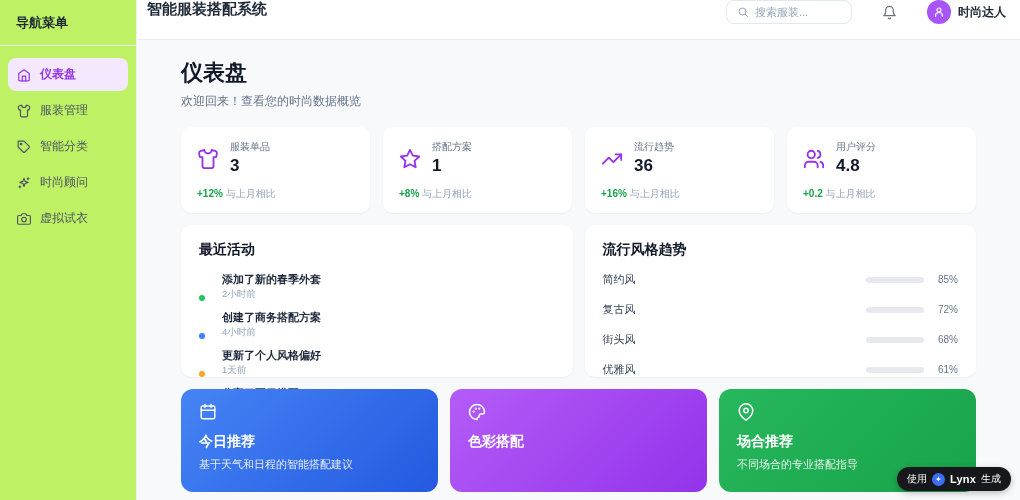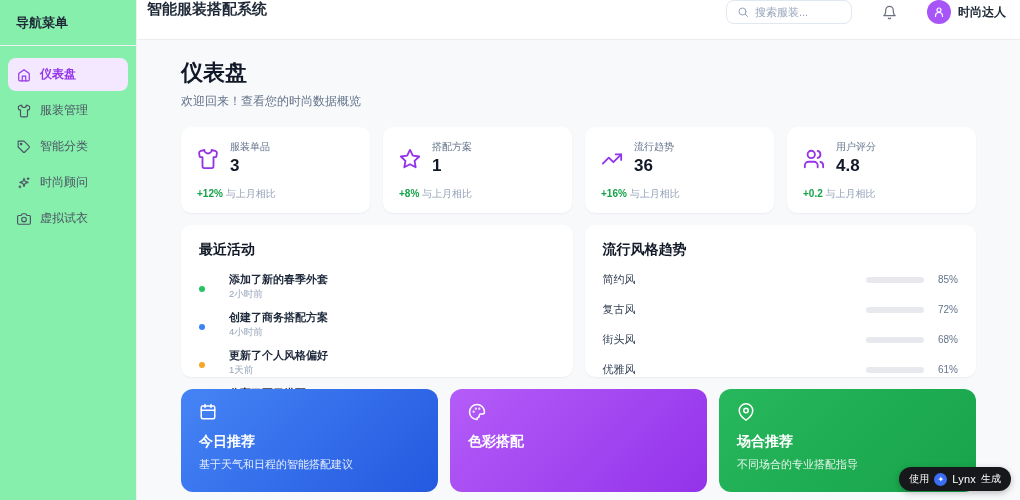--- a/index.html
+++ b/index.html
@@ -1,20 +1,20 @@
 <!DOCTYPE html>
 <html><head>
 <meta charset="utf-8">
 <style>
   * { margin:0; padding:0; box-sizing:border-box; }
   html,body { width:1020px; height:500px; overflow:hidden; }
   body { font-family:"Liberation Sans","DejaVu Sans",sans-serif; background:#f8f9fb; color:#1e293b; }
 
   
-  .sidebar { position:fixed; left:0; top:0; bottom:0; width:137px; background:#86efac; border-right:1px solid #efeff2; z-index:5; }
+  .sidebar { position:fixed; left:0; top:0; bottom:0; width:137px; background:#bef264; border-right:1px solid #efeff2; z-index:5; }
   .sidebar-title { font-size:13px; font-weight:bold; color:#1f2937; padding:14px 16px 13px; border-bottom:1px solid #f1f1f4; }
   .nav { padding:12px 8px; display:flex; flex-direction:column; gap:3px; }
   .nav-item { display:flex; align-items:center; gap:9px; padding:8px 9px; border-radius:8px; font-size:12px; color:#4b5563; cursor:pointer; }
   .nav-item svg { width:14px; height:14px; flex:0 0 auto; }
   .nav-item.active { background:#f3e8ff; color:#9333ea; font-weight:bold; }
 
   
   .main { margin-left:137px; height:100%; display:flex; flex-direction:column; }
   .topbar { height:40px; background:#fff; border-bottom:1px solid #ededf0; display:flex; align-items:flex-start; justify-content:space-between; padding:0 14px 0 10px; flex:0 0 auto; }
   .app-title { font-size:15px; font-weight:bold; color:#1f2937; }
@@ -41,21 +41,21 @@
   .stat-icon { color:#9333ea; display:flex; margin-top:2px; }
   .stat-icon svg { width:22px; height:22px; }
   .stat-label { font-size:10px; color:#64748b; }
   .stat-value { font-size:17px; font-weight:bold; color:#111827; margin-top:2px; }
   .stat-change { margin-top:11px; font-size:10px; color:#94a3b8; }
   .stat-change b { color:#16a34a; }
 
   .mid { display:grid; grid-template-columns:1fr 1fr; gap:12px; margin-top:12px; }
   .panel { background:#fff; border-radius:10px; padding:16px 18px; box-shadow:0 1px 2px rgba(16,24,40,.05); height:152px; }
   .panel-title { font-size:14px; font-weight:bold; color:#111827; margin-bottom:13px; }
-  .activity-item { display:flex; gap:24px; margin-bottom:9px; align-items:center; }
+  .activity-item { display:flex; gap:17px; margin-bottom:9px; align-items:flex-end; }
   .dot { width:6px; height:6px; border-radius:50%; margin-top:4px; flex:0 0 auto; }
   .activity-text { font-size:11px; font-weight:bold; color:#1e293b; }
   .activity-time { font-size:9.5px; color:#94a3b8; margin-top:1px; }
 
   .trend-row { display:flex; align-items:center; margin-bottom:15px; }
   .trend-label { font-size:11px; color:#334155; flex:1; }
   .trend-bar { width:58px; height:6px; border-radius:3px; background:#e7e9ee; overflow:hidden; margin-right:8px; flex:0 0 auto; }
   .trend-fill { height:100%; border-radius:3px; }
   .trend-pct { font-size:10px; color:#64748b; width:26px; text-align:right; flex:0 0 auto; }
 
@@ -63,21 +63,21 @@
   .feature { border-radius:12px; padding:14px 18px 15px; color:#fff; cursor:pointer; height:103px; }
   .feature svg { width:18px; height:18px; }
   .feature-blue   { background:linear-gradient(135deg,#4584f5,#2459e0); }
   .feature-purple { background:linear-gradient(135deg,#b45cf8,#9333ea); }
   .feature-green  { background:linear-gradient(135deg,#27b75c,#17a34a); }
   .feature-title { font-size:14px; font-weight:bold; margin:8px 0 6px; }
   .feature-desc { font-size:11px; opacity:.88; }
 
   .gen-badge { position:fixed; right:9px; bottom:9px; background:#17181b; color:#fff; border-radius:12px; padding:5px 10px; display:flex; align-items:center; gap:5px; font-size:10px; cursor:pointer; box-shadow:0 2px 6px rgba(0,0,0,.25); }
   .lynx-logo { width:13px; height:13px; border-radius:50%; background:#3b6ef5; color:#fff; display:inline-flex; align-items:center; justify-content:center; font-size:8px; font-weight:bold; }
-  .gen-brand { font-weight:normal; font-size:11px; letter-spacing:.2px; }
+  .gen-brand { font-weight:bold; font-size:11px; letter-spacing:.2px; }
 </style>
 </head>
 <body>
 
 <aside class="sidebar">
   <div class="sidebar-title">导航菜单</div>
   <nav class="nav">
 
     <div class="nav-item active">
       <svg viewBox="0 0 24 24" fill="none" stroke="currentColor" stroke-width="2" stroke-linecap="round" stroke-linejoin="round">

